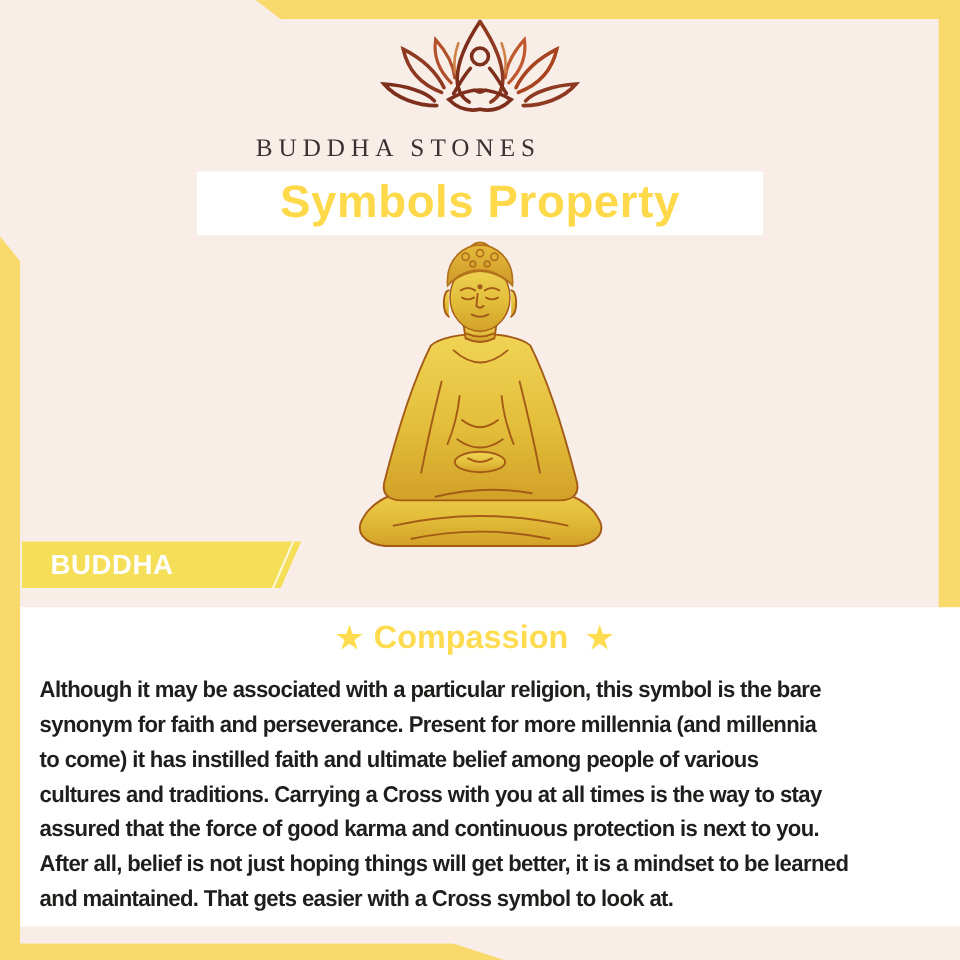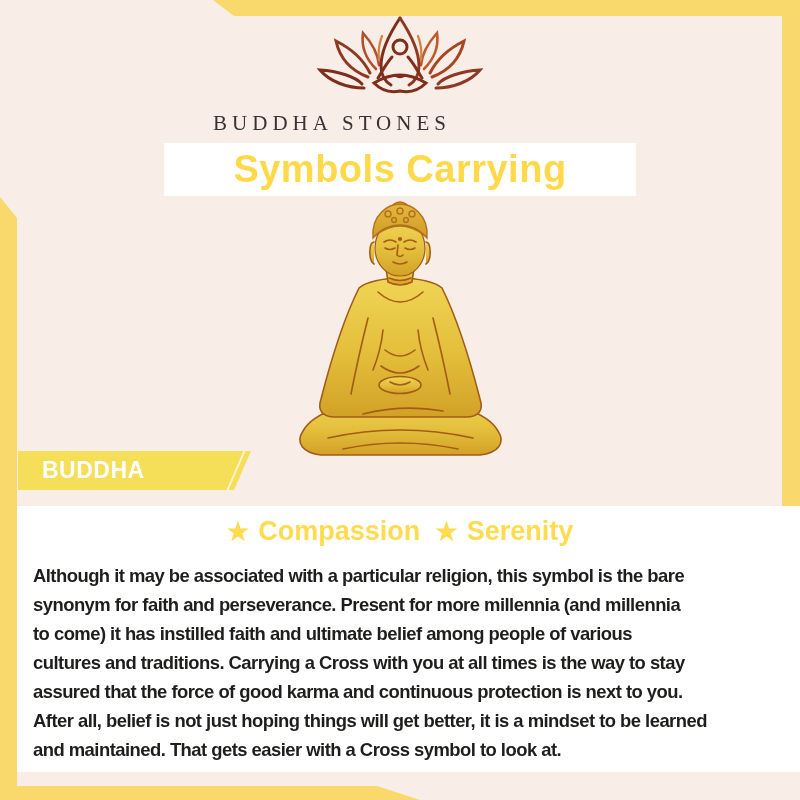--- a/index.html
+++ b/index.html
@@ -111,21 +111,21 @@
         <path d="M80 43 C73 51 70 58 66 64" stroke="#7E2F1C" stroke-width="3"></path>
         <path d="M96 43 C103 51 106 58 110 64" stroke="#7E2F1C" stroke-width="3"></path>
         <path d="M83 61 Q88 65 93 61" stroke="#7E2F1C" stroke-width="2.4"></path>
         <path d="M62 69 C72 63 80 61 88 61 C96 61 104 63 114 69 C106 77 97 79 88 77 C79 79 70 77 62 69 Z" stroke="#7E2F1C" stroke-width="3"></path>
       </g>
     </svg>
   </div>
   <div class="brand-name">BUDDHA STONES</div>
 
   <div class="title-band">
-    <span class="title-text">Symbols Carrying</span>
+    <span class="title-text">Symbols Property</span>
   </div>
 
   <div class="statue">
     <svg width="256" height="266" viewBox="0 0 256 266" fill="none">
       <defs>
         <linearGradient id="gold" x1="0" y1="0" x2="0" y2="1">
           <stop offset="0" stop-color="#F1D455"></stop>
           <stop offset=".55" stop-color="#E3BE3B"></stop>
           <stop offset="1" stop-color="#D2A127"></stop>
         </linearGradient>
@@ -190,21 +190,20 @@
   <div class="ribbon">
     <span class="ribbon-text">BUDDHA SYMBOL</span>
     <span class="ribbon-slash"></span>
   </div>
 
   <div class="content-area">
     <div class="traits">
       <span class="star star-1">★</span>
       <span class="word-1">Compassion</span>
       <span class="star star-2">★</span>
-      <span class="word-2">Serenity</span>
     </div>
     <div class="paragraph">
       <div class="line">Although it may be associated with a particular religion, this symbol is the bare</div>
       <div class="line">synonym for faith and perseverance. Present for more millennia (and millennia</div>
       <div class="line">to come) it has instilled faith and ultimate belief among people of various</div>
       <div class="line">cultures and traditions. Carrying a Cross with you at all times is the way to stay</div>
       <div class="line">assured that the force of good karma and continuous protection is next to you.</div>
       <div class="line">After all, belief is not just hoping things will get better, it is a mindset to be learned</div>
       <div class="line">and maintained. That gets easier with a Cross symbol to look at.</div>
     </div>

